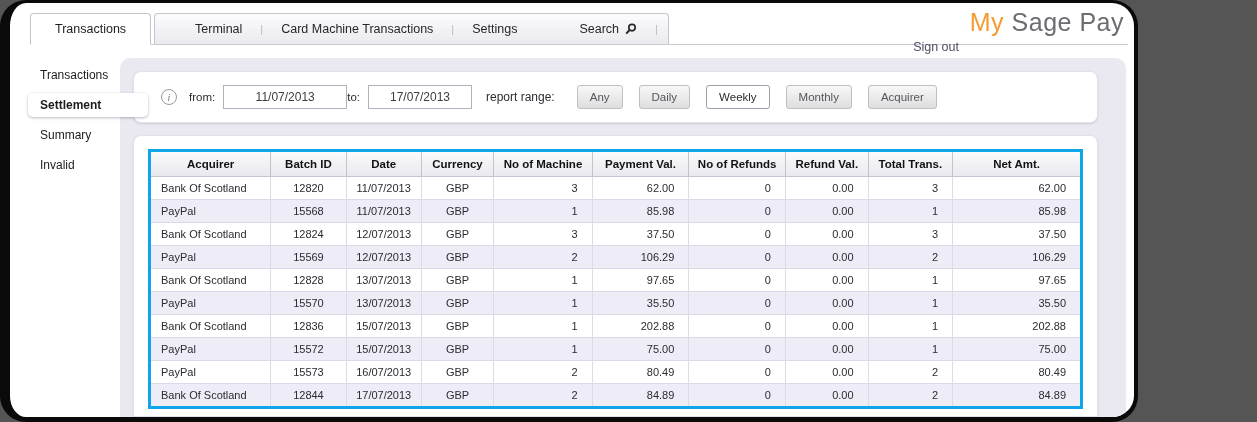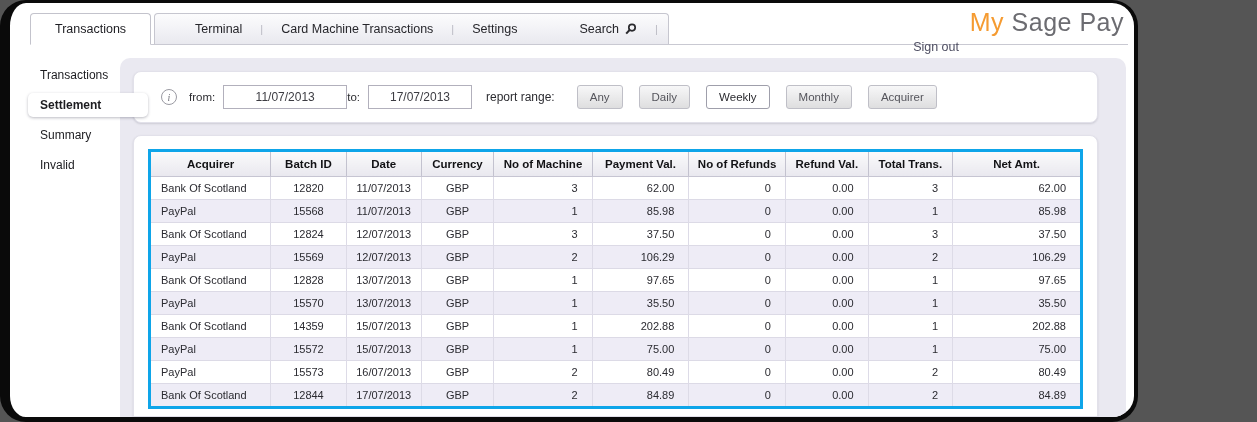--- a/index.html
+++ b/index.html
@@ -248,21 +248,21 @@
                 <td class="ac">GBP</td>
                 <td class="ar">1</td>
                 <td class="ar">35.50</td>
                 <td class="ar">0</td>
                 <td class="ar">0.00</td>
                 <td class="ar">1</td>
                 <td class="ar">35.50</td>
               </tr>
               <tr>
                 <td class="al">Bank Of Scotland</td>
-                <td class="ac">14359</td>
+                <td class="ac">12836</td>
                 <td class="ac">15/07/2013</td>
                 <td class="ac">GBP</td>
                 <td class="ar">1</td>
                 <td class="ar">202.88</td>
                 <td class="ar">0</td>
                 <td class="ar">0.00</td>
                 <td class="ar">1</td>
                 <td class="ar">202.88</td>
               </tr>
               <tr>

